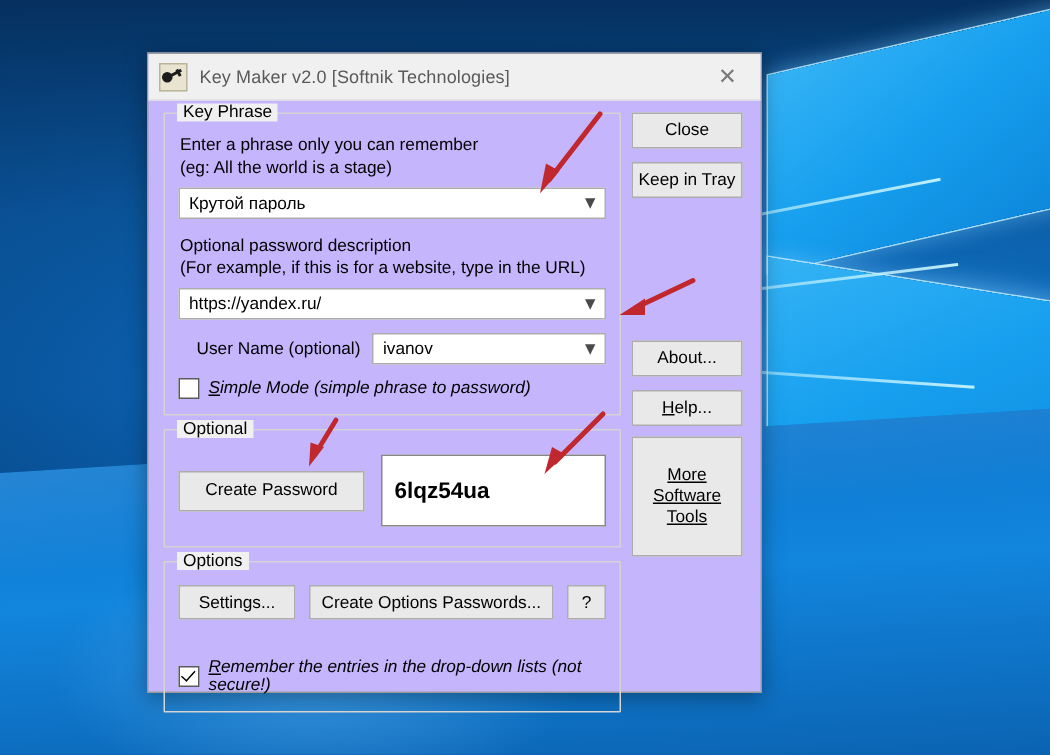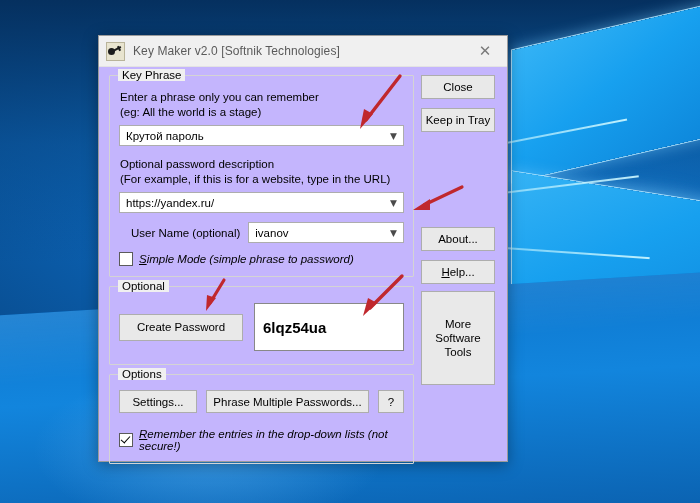--- a/index.html
+++ b/index.html
@@ -105,21 +105,21 @@
             padding-left:8px;font-weight:bold;font-size:15px;box-sizing:border-box;}
 
   #opt-btns{display:flex;align-items:center;gap:9px;}
   #btn-settings{width:78px;height:23px;text-align:right;}
   #btn-multi{flex:1;height:23px;}
   #btn-q{width:26px;height:23px;}
 
   .spacer-sm{height:9px;}
   .spacer-md{height:95px;}
   .spacer-xs{height:7px;}
-  #more-tools{height:94px;line-height:14px;flex-direction:column;}
+  #more-tools{height:80px;line-height:14px;flex-direction:column;text-decoration:underline;}
 
   
   .arrow{position:absolute;pointer-events:none;}
   svg{display:block;overflow:visible;}
 </style>
 </head>
 <body>
 
 <div id="desktop">
   <div class="wp-base"></div>
@@ -196,24 +196,24 @@
           <div id="pw-field">
             <span>6lqz54ua</span>
           </div>
         </div>
       </div>
 
       <div class="group" style="padding:15px 9px 11px 9px;">
         <div class="legend">Options</div>
         <div id="opt-btns">
           <div class="btn" id="btn-settings">Settings...</div>
-          <div class="btn" id="btn-multi">Phrase Multiple Passwords...</div>
+          <div class="btn" id="btn-multi">Create Options Passwords...</div>
           <div class="btn" id="btn-q">?</div>
         </div>
-        <div class="cbrow" style="margin-top:15px;">
+        <div class="cbrow" style="margin-top:26px;">
           <div class="cb checked"></div>
           <span class="cbtxt"><span class="u">R</span><span>emember the entries in the drop-down lists (not secure!)</span></span>
         </div>
       </div>
     </div>
 
     <div id="right-col">
       <div class="btn btn-right">Close</div>
       <div class="spacer-sm"></div>
       <div class="btn btn-right">Keep in Tray</div>

